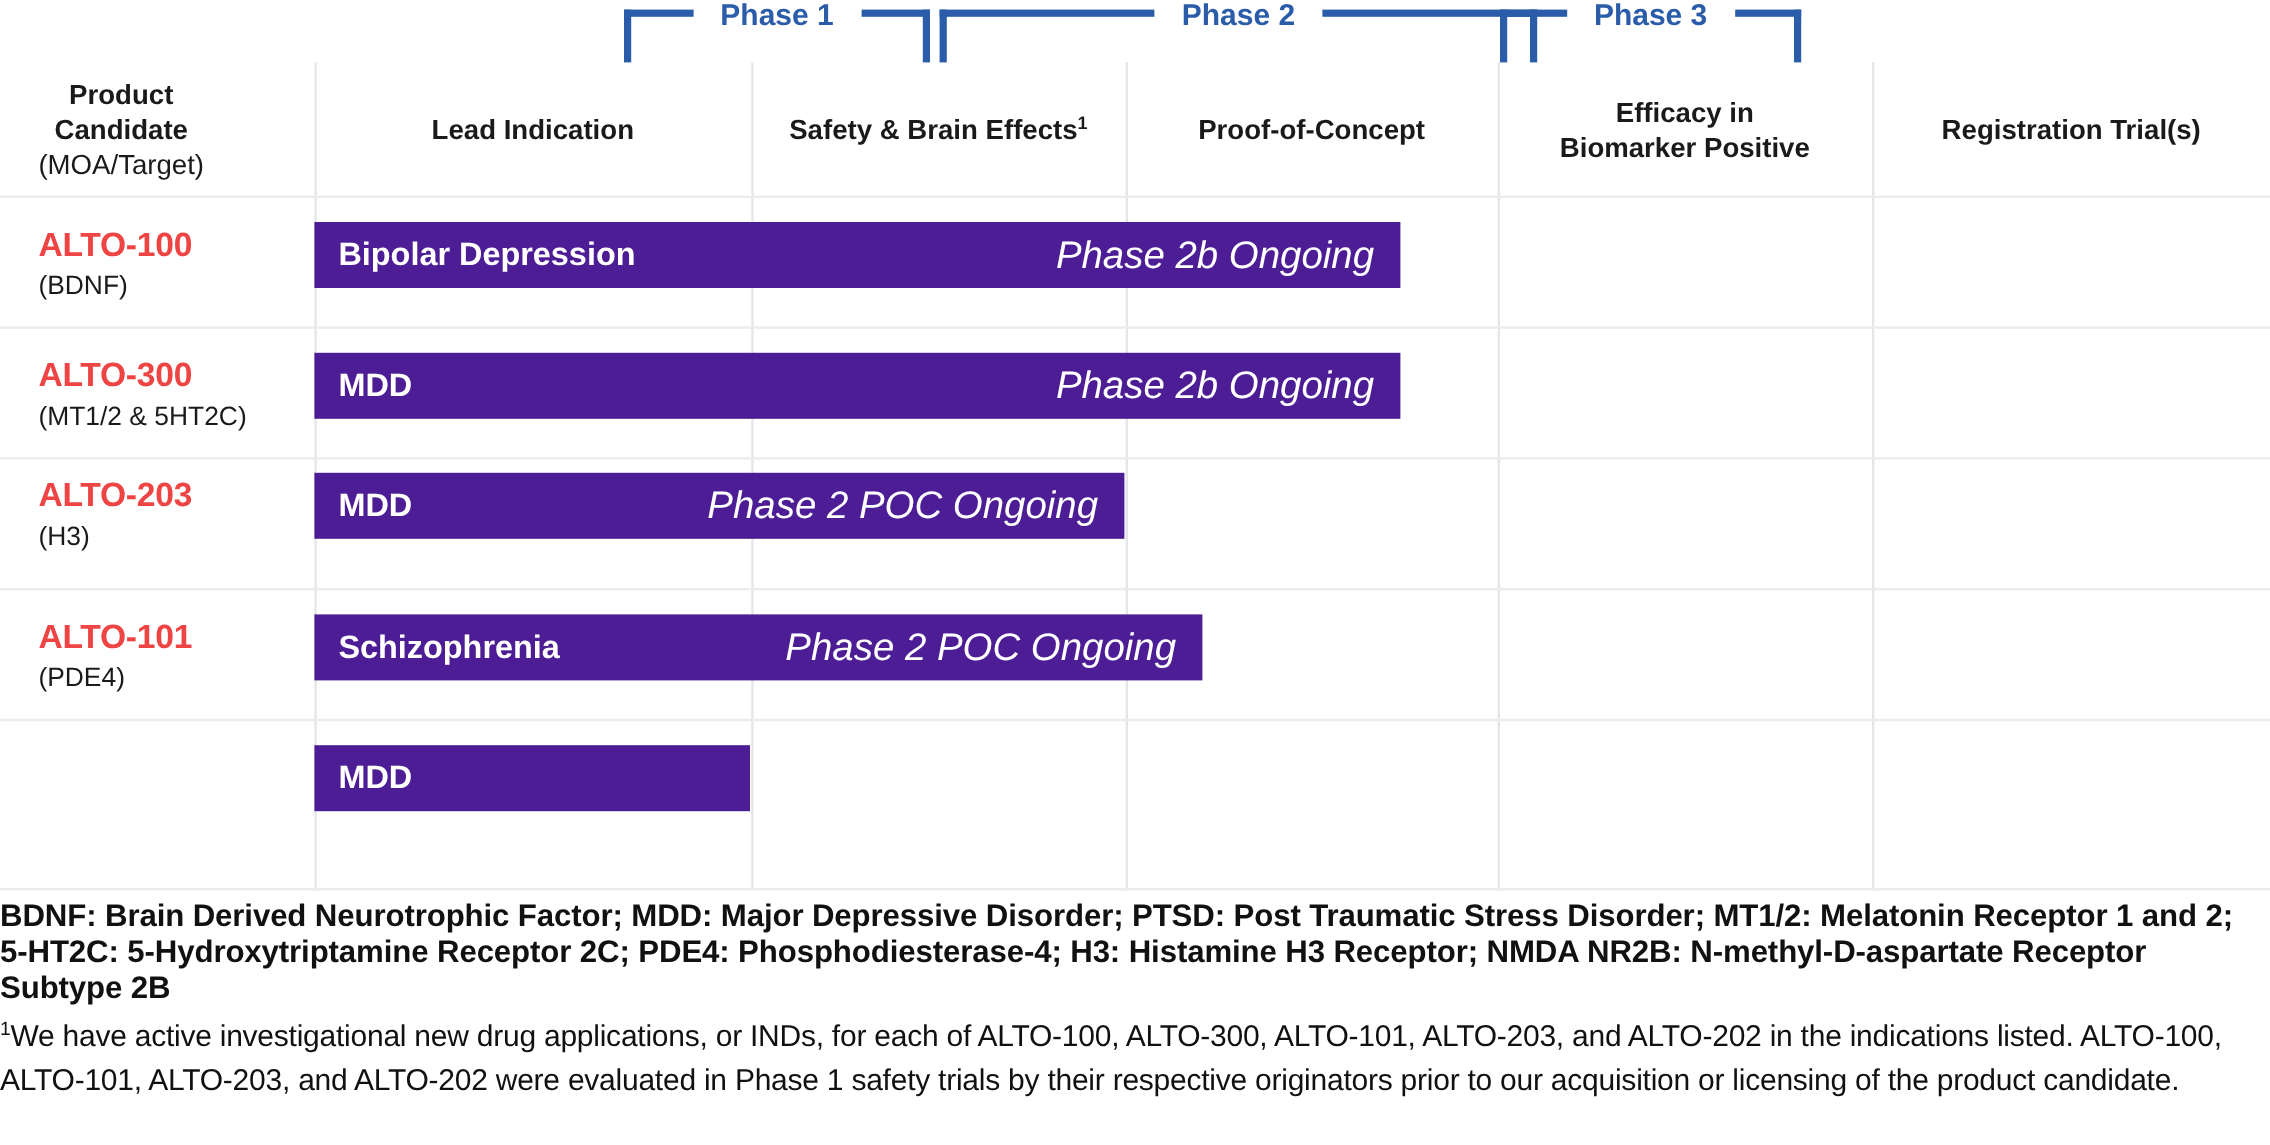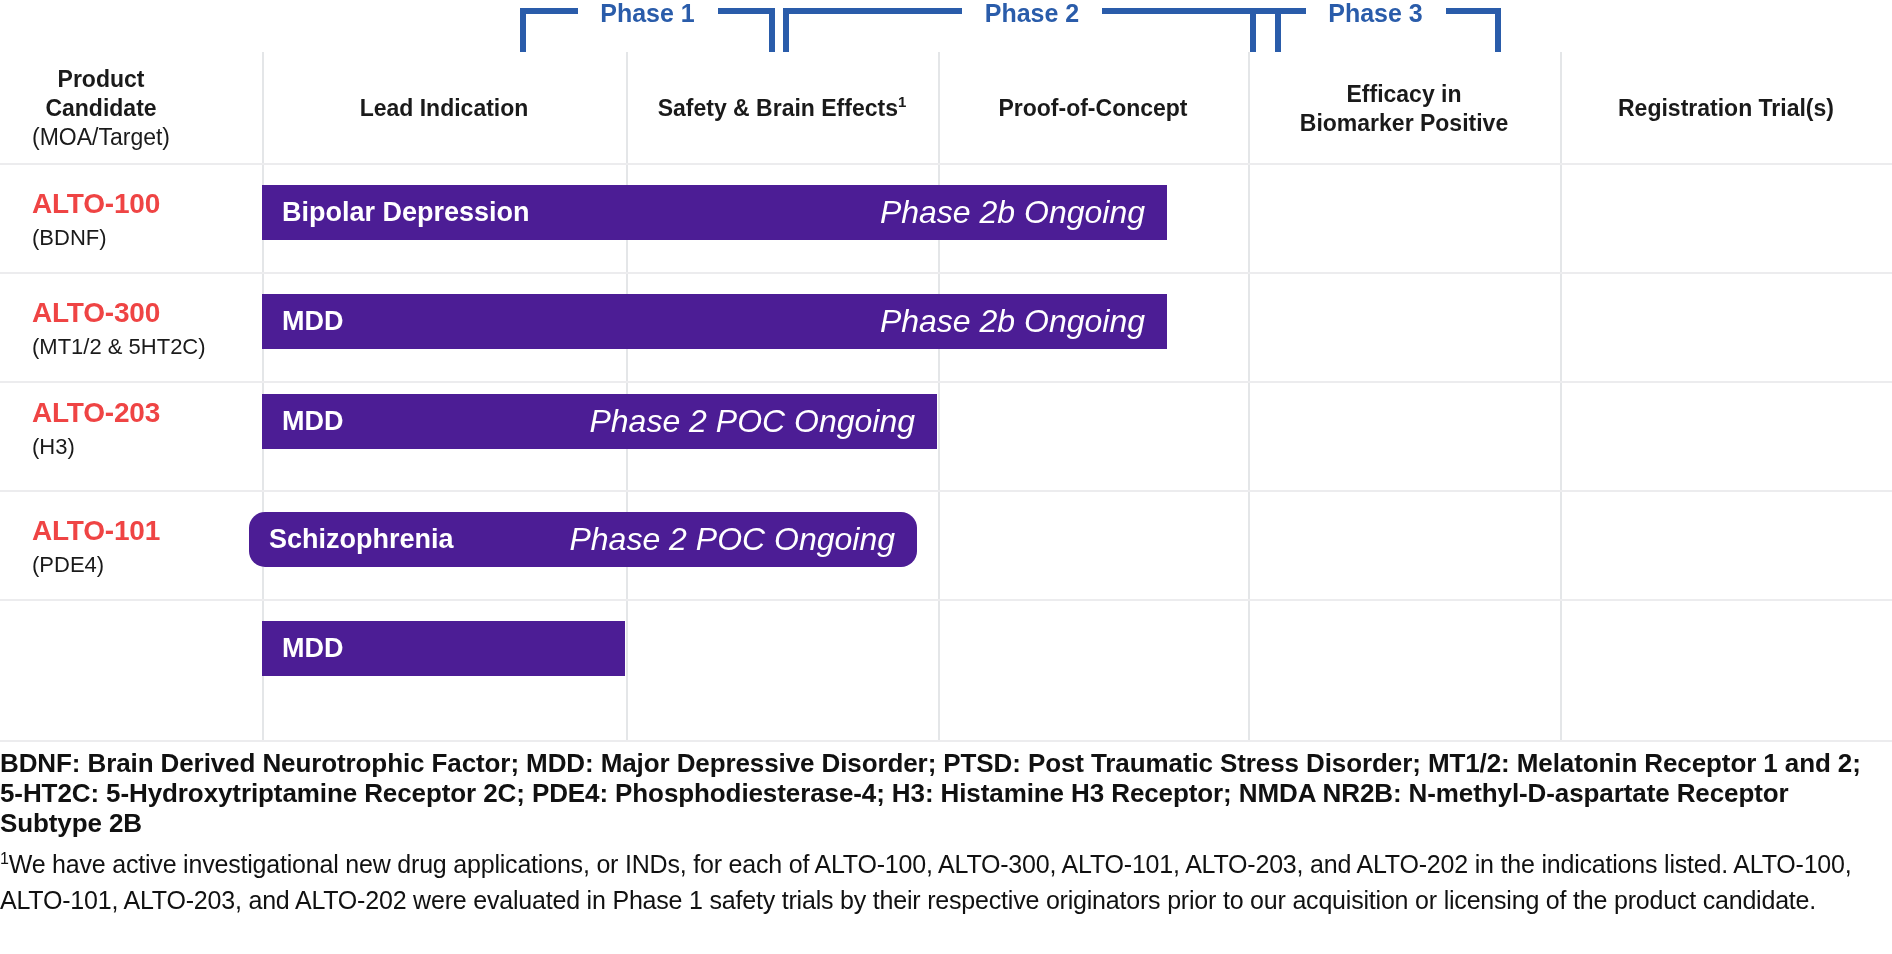--- a/index.html
+++ b/index.html
@@ -329,21 +329,21 @@
       <span class="bar-indication">MDD</span>
       <span class="bar-status">Phase 2 POC Ongoing</span>
     </div>
   </div>
 
   <div class="row" id="row-3" style="top: 492px;">
     <div class="prod">
       <div class="prod-name">ALTO-101</div>
       <div class="prod-moa"><b></b><span>(PDE4)</span></div>
     </div>
-    <div class="bar" id="bar-3" style="left: 249px; width: 668px; border-radius: 16px;">
+    <div class="bar" id="bar-3" style="left: 262px; width: 740px;">
       <span class="bar-indication">Schizophrenia</span>
       <span class="bar-status">Phase 2 POC Ongoing</span>
     </div>
   </div>
 
   <div class="row" id="row-4" style="top: 601px;">
     <div class="bar" id="bar-4" style="left: 262px; width: 363px;">
       <span class="bar-indication">MDD</span>
       <span class="bar-status"></span>
     </div>

